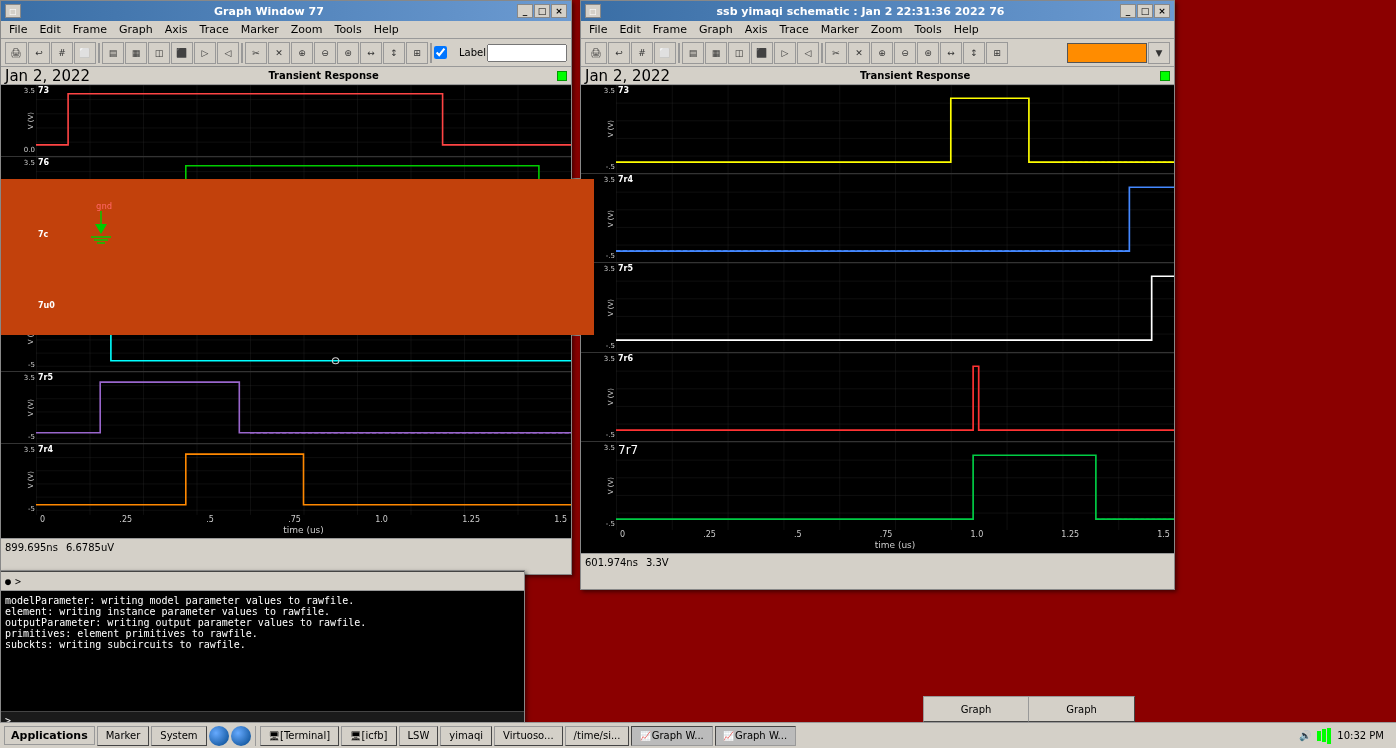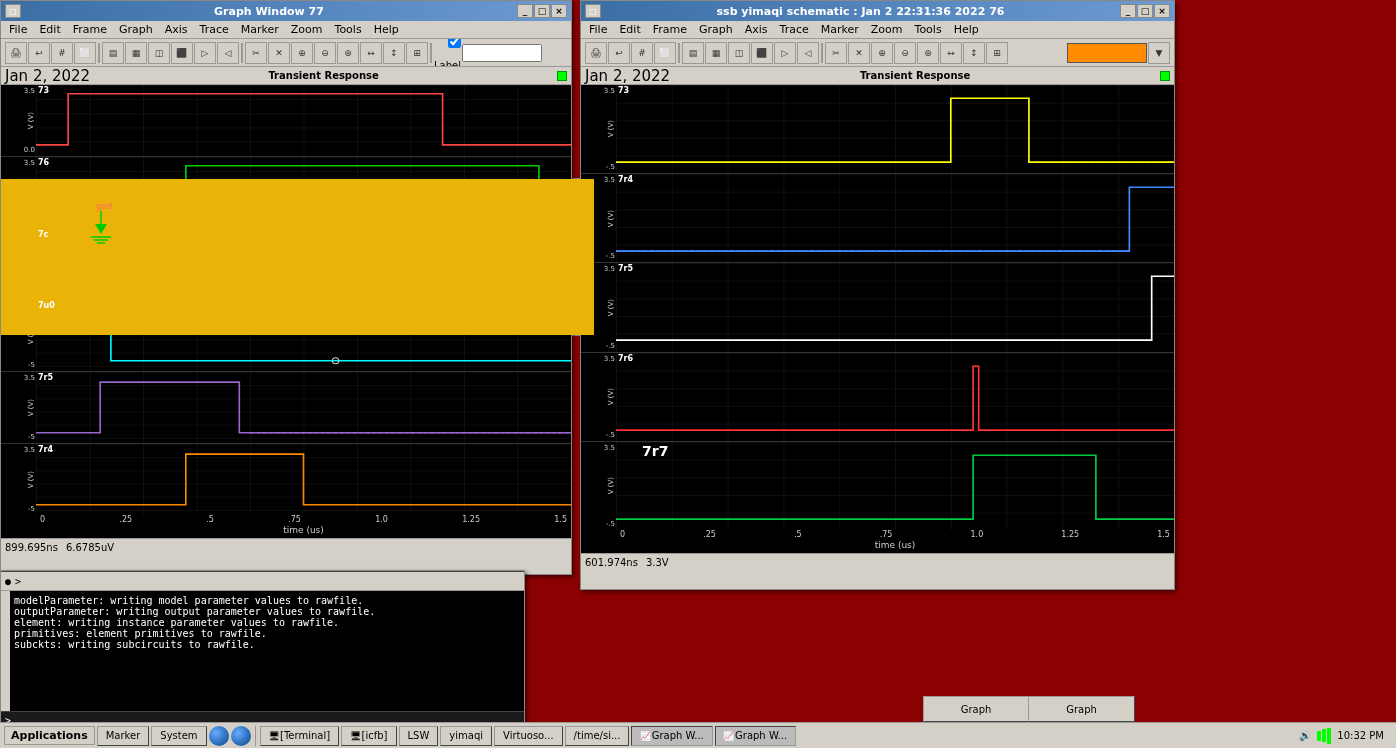--- a/index.html
+++ b/index.html
@@ -241,41 +241,39 @@
 
     
     .console-content {
       background: #000;
       color: #fff;
       font-family: monospace;
       font-size: 10px;
       padding: 4px;
       height: 120px;
       overflow: hidden;
-      margin-left: 9px;
     }
 
     .console-input-bar {
       background: #1a1a1a;
       color: #fff;
       font-family: monospace;
       font-size: 10px;
       padding: 2px 4px;
       display: flex;
       align-items: center;
       border-top: 1px solid #444;
       height: 18px;
     }
 
     .label-checkbox {
       display: flex;
-      align-items: flex-end;
+      align-items: center;
       gap: 12px;
       font-size: 10px;
-      flex-direction: column;
     }
 
     .color-dropdown {
       width: 80px;
       height: 20px;
       background: #ff8c00;
       border: 1px solid #555;
       margin-left: 4px;
     }
   </style>
@@ -584,21 +582,21 @@
       <div style="flex:1; background:#000; border-bottom:1px solid #333; position:relative; overflow:hidden;">
         <span style="position:absolute; top:1px; left:2px; color:#fff; font-size:8px; font-weight:bold; z-index:5;">7r6</span>
         <svg width="100%" height="100%" viewBox="0 0 500 80" preserveAspectRatio="none">
           <rect width="500" height="80" fill="url(#gridssb)"></rect>
 
           <polyline points="0,70 320,70 320,12 325,12 325,70 500,70" fill="none" stroke="#ff3333" stroke-width="1.5"></polyline>
         </svg>
       </div>
 
       <div style="flex:1; background:#000; position:relative; overflow:hidden;">
-        <span style="position:absolute; top:1px; left:2px; color:#fff; font-size:14px; font-weight:bold; z-index:5;padding-left:24px;">7r7</span>
+        <span style="position:absolute; top:1px; left:2px; color:#fff; font-size:12px; font-weight:normal; z-index:5;">7r7</span>
         <svg width="100%" height="100%" viewBox="0 0 500 80" preserveAspectRatio="none">
           <rect width="500" height="80" fill="url(#gridssb)"></rect>
 
           <polyline points="0,70 320,70 320,12 430,12 430,70 500,70" fill="none" stroke="#00cc44" stroke-width="1.5"></polyline>
           <line x1="430" y1="70" x2="500" y2="70" stroke="#00cc44" stroke-width="1" stroke-dasharray="3,2"></line>
         </svg>
       </div>
     </div>
   </div>
 
@@ -620,22 +618,22 @@
   </div>
 </div>
 
 <div class="window" id="console">
   <div class="console-input-bar" style="background:#d4d0c8; color:#000; border-bottom:1px solid #999; height:20px; padding: 2px 4px;">
     <span style="margin-right:4px;">●</span>
     <span>&gt;</span>
   </div>
   <div class="console-content">
     <div>modelParameter: writing model parameter values to rawfile.</div>
+    <div>element: writing instance parameter values to rawfile.</div>
     <div>outputParameter: writing output parameter values to rawfile.</div>
-    <div>element: writing instance parameter values to rawfile.</div>
     <div>primitives: element primitives to rawfile.</div>
     <div>subckts: writing subcircuits to rawfile.</div>
   </div>
   <div class="console-input-bar">
     <span>&gt;</span>
     <input type="text" style="flex: 1 1 0%; background: transparent; border: none; color: rgb(255, 255, 255); font-family: monospace; font-size: 10px; outline: none; margin-left: 4px;">
   </div>
   <div style="background:#d4d0c8; border-top:1px solid #999; height:24px; display:flex; align-items:center; justify-content:center;">
   </div>
 </div>
@@ -646,21 +644,21 @@
     <div class="tb-btn" style="width:36px; height:28px; font-size:16px;">🚦</div>
     <div class="tb-btn" style="width:36px; height:28px;">
       <svg width="28" height="20" viewBox="0 0 28 20">
         <path d="M2,10 Q5,2 8,10 Q11,18 14,10 Q17,2 20,10 Q23,18 26,10" fill="none" stroke="#333" stroke-width="1.5"></path>
       </svg>
     </div>
   </div>
 </div>
 
 <div id="schempanel">
-  <div style="width:100%; height:100%; background:#eab308; position:relative; display:flex; align-items:center; justify-content:flex-start; padding:20px;">
+  <div style="width:100%; height:100%; background:#c2410c; position:relative; display:flex; align-items:center; justify-content:flex-start; padding:20px;">
 
     <div style="position:absolute; top:20px; left:80px; display:flex; flex-direction:column; align-items:center;">
       <svg width="40" height="50" viewBox="0 0 40 50">
 
         <text x="15" y="10" fill="#ff6666" font-size="9" font-family="monospace">gnd</text>
 
         <line x1="20" y1="12" x2="20" y2="30" stroke="#00cc00" stroke-width="1.5"></line>
         <polygon points="14,25 20,35 26,25" fill="#00cc00"></polygon>
 
         <line x1="10" y1="38" x2="30" y2="38" stroke="#00cc00" stroke-width="1.5"></line>

